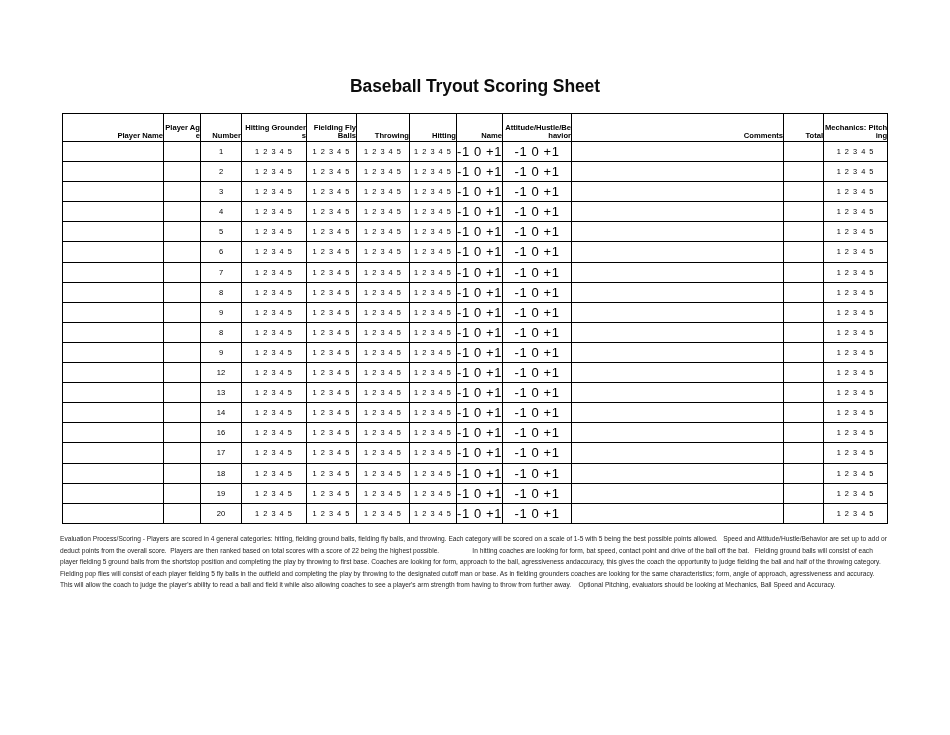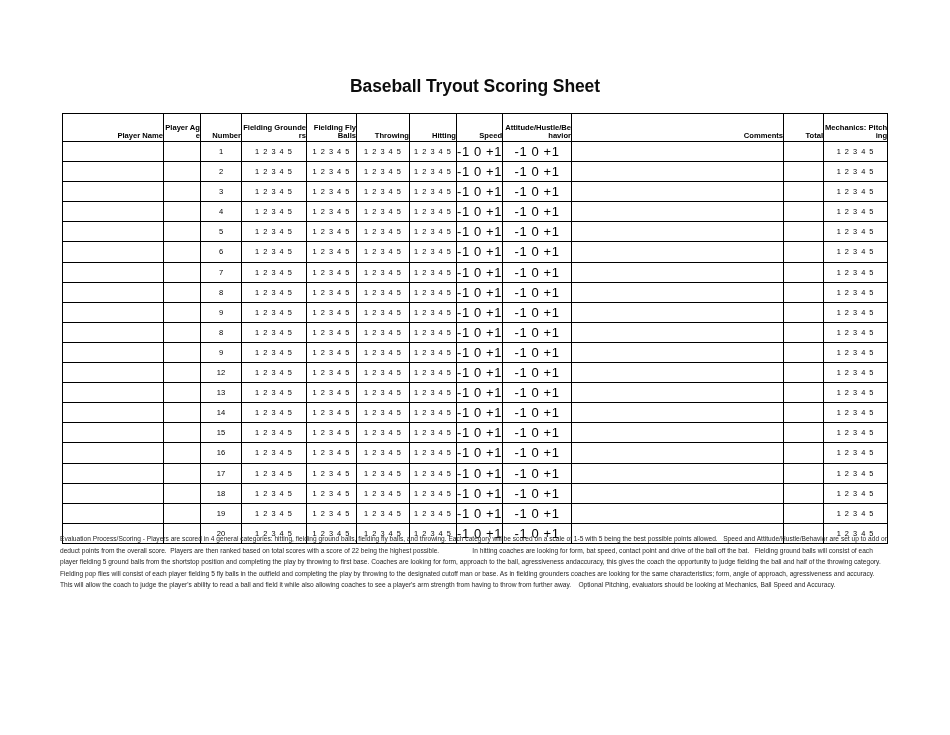--- a/index.html
+++ b/index.html
@@ -138,33 +138,33 @@
         <th>
             <span class="hdr-wrap">Player Name</span>
           </th>
         <th>
             <span class="hdr-wrap">Player Age</span>
           </th>
         <th>
             <span class="hdr-wrap">Number</span>
           </th>
         <th>
-            <span class="hdr-wrap">Fielding Grounders</span>
+            <span class="hdr-wrap">Hitting Grounders</span>
           </th>
         <th>
             <span class="hdr-wrap">Fielding Fly Balls</span>
           </th>
         <th>
             <span class="hdr-wrap">Throwing</span>
           </th>
         <th>
             <span class="hdr-wrap">Hitting</span>
           </th>
         <th>
-            <span class="hdr-wrap">Speed</span>
+            <span class="hdr-wrap">Name</span>
           </th>
         <th>
             <span class="hdr-wrap">Attitude/Hustle/Behavior</span>
           </th>
         <th>
             <span class="hdr-wrap">Comments</span>
           </th>
         <th>
             <span class="hdr-wrap">Total</span>
           </th>
@@ -366,34 +366,20 @@
           <td class="scale">1  2  3  4  5</td>
           <td class="scale-wide">-1   0   +1</td>
           <td class="scale-wide">-1   0   +1</td>
           <td class="blank"></td>
           <td class="blank"></td>
           <td class="scale">1  2  3  4  5</td>
         </tr>
         <tr>
           <td class="blank"></td>
           <td class="blank"></td>
-          <td class="num-cell">15</td>
-          <td class="scale">1  2  3  4  5</td>
-          <td class="scale">1  2  3  4  5</td>
-          <td class="scale">1  2  3  4  5</td>
-          <td class="scale">1  2  3  4  5</td>
-          <td class="scale-wide">-1   0   +1</td>
-          <td class="scale-wide">-1   0   +1</td>
-          <td class="blank"></td>
-          <td class="blank"></td>
-          <td class="scale">1  2  3  4  5</td>
-        </tr>
-        <tr>
-          <td class="blank"></td>
-          <td class="blank"></td>
           <td class="num-cell">16</td>
           <td class="scale">1  2  3  4  5</td>
           <td class="scale">1  2  3  4  5</td>
           <td class="scale">1  2  3  4  5</td>
           <td class="scale">1  2  3  4  5</td>
           <td class="scale-wide">-1   0   +1</td>
           <td class="scale-wide">-1   0   +1</td>
           <td class="blank"></td>
           <td class="blank"></td>
           <td class="scale">1  2  3  4  5</td>

